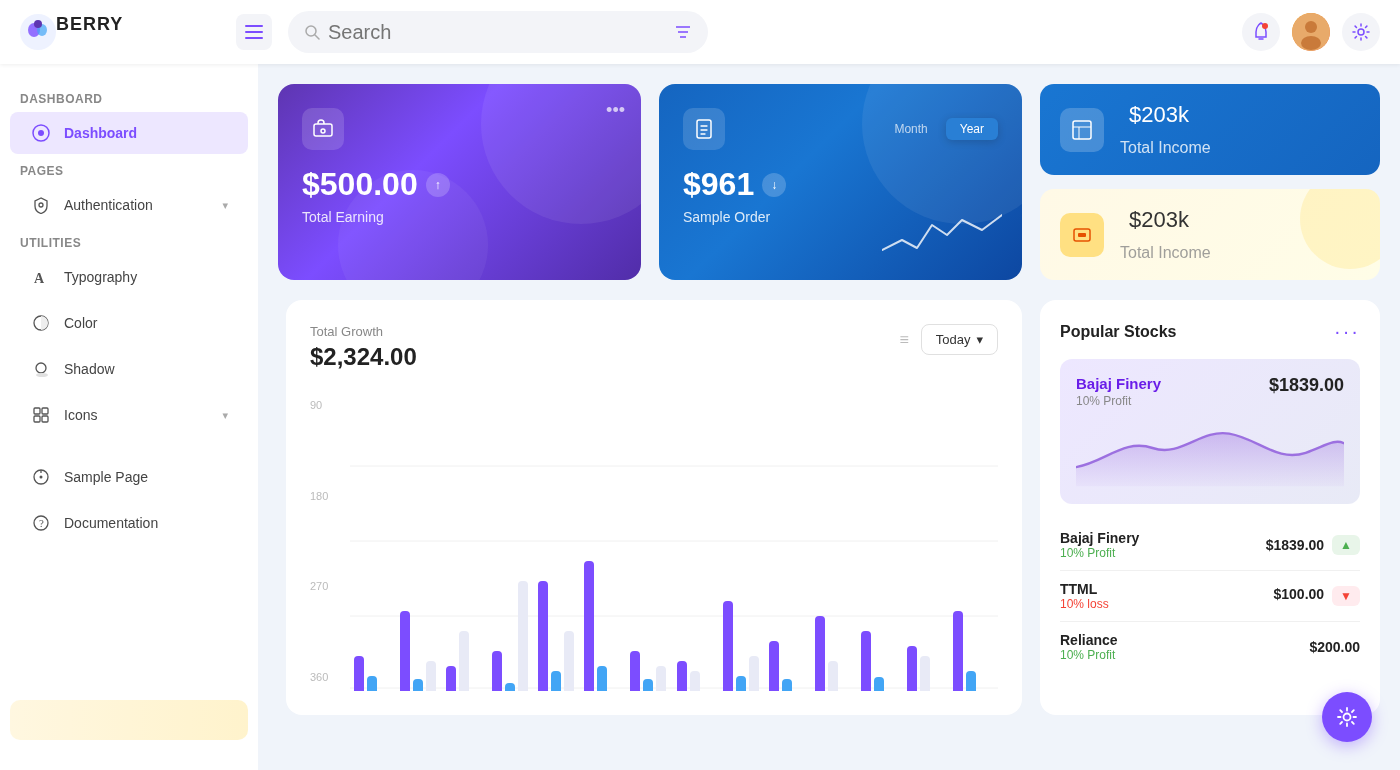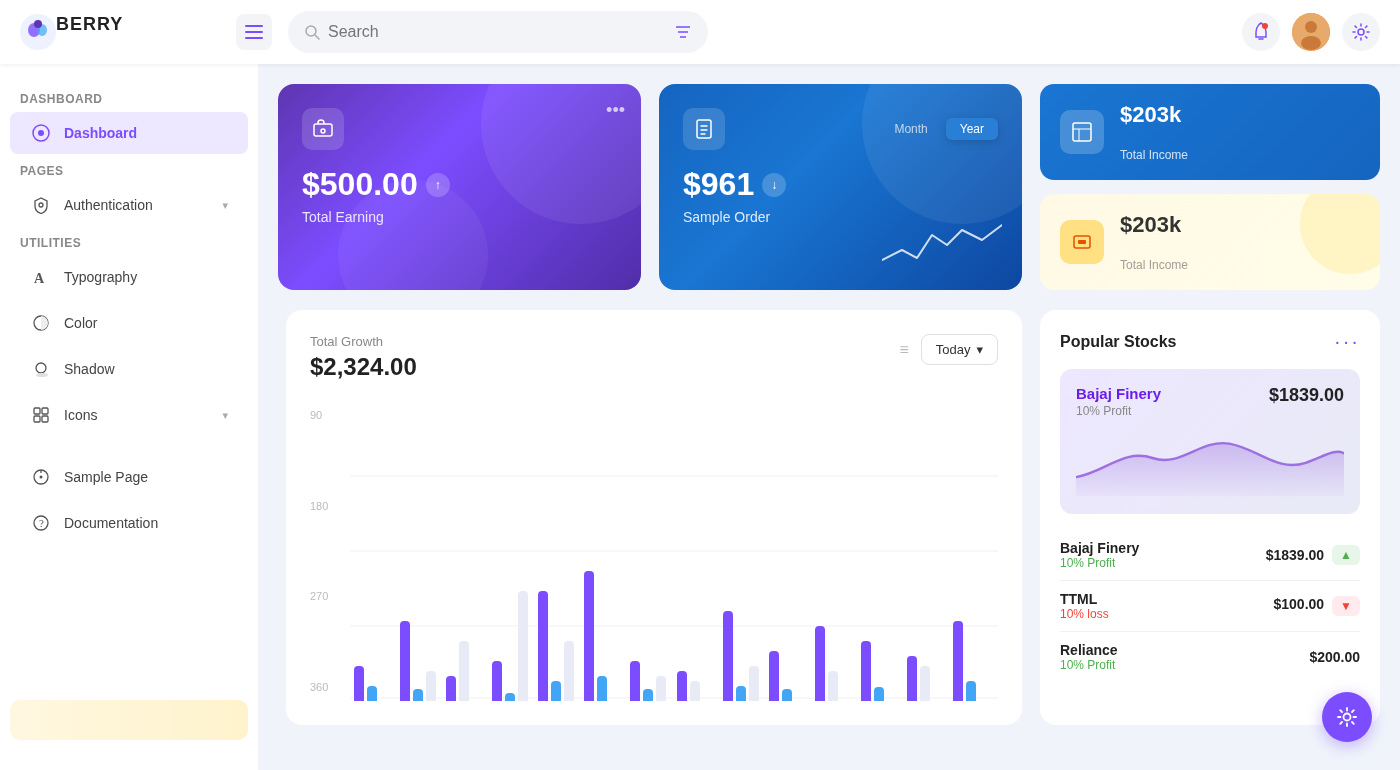--- a/index.html
+++ b/index.html
@@ -9,21 +9,21 @@
     .topbar {
       display: flex; align-items: center; background: #fff;
       height: 64px; padding: 0 20px; gap: 16px;
       box-shadow: 0 1px 4px rgba(0,0,0,0.07); z-index: 10;
     }
     .logo { display: flex; align-items: flex-start; min-width: 200px; }
     .logo-icon { width: 36px; height: 36px; }
     .logo-text { font-weight: 700; font-size: 18px; color: #222; letter-spacing: 1px; }
     .hamburger { width: 36px; height: 36px; background: #f3f4f8; border-radius: 8px; display: flex; align-items: center; justify-content: center; cursor: pointer; }
     .search-bar { flex: 1; max-width: 420px; display: flex; align-items: center; background: #f3f4f8; border-radius: 24px; padding: 0 16px; gap: 8px; height: 42px; }
-    .search-bar input { border: none; background: transparent; outline: none; flex: 1; font-size: 16px; color: #0c4a6e; }
+    .search-bar input { border: none; background: transparent; outline: none; flex: 1; font-size: 20px; color: #0c4a6e; }
     .filter-icon { color: #7c4dff; cursor: pointer; }
     .topbar-right { margin-left: auto; display: flex; align-items: center; gap: 12px; }
     .bell-btn { width: 38px; height: 38px; border-radius: 50%; background: #f3f4f8; display: flex; align-items: center; justify-content: center; cursor: pointer; }
     .avatar { width: 38px; height: 38px; border-radius: 50%; background: linear-gradient(135deg, #f5a623, #e8704a); overflow: hidden; display: flex; align-items: center; justify-content: center; }
     .settings-icon { width: 38px; height: 38px; border-radius: 50%; background: #f3f4f8; display: flex; align-items: center; justify-content: center; cursor: pointer; color: #7c4dff; }
 
     
     .main-layout { display: flex; flex: 1; overflow: hidden; }
 
     
@@ -87,22 +87,22 @@
       border-radius: 14px; padding: 18px 20px; color: #333; display: flex; align-items: center; gap: 16px;
       position: relative; overflow: hidden;
     }
     .mini-card-yellow::after {
       content: ''; position: absolute; width: 100px; height: 100px; border-radius: 50%;
       background: rgba(255,200,0,0.15); right: -20px; top: -20px;
     }
     .mini-icon { width: 44px; height: 44px; border-radius: 10px; display: flex; align-items: center; justify-content: center; flex-shrink: 0; }
     .mini-icon-blue { background: rgba(255,255,255,0.2); }
     .mini-icon-yellow { background: #ffe082; }
-    .mini-card-info .amount { font-size: 22px; font-weight: 700; }
-    .mini-card-info .label { font-size: 12px; opacity: 0.8; margin-top: 20px; }
+    .mini-card-info .amount { font-size: 22px; font-weight: 400; margin-left: 9px; }
+    .mini-card-info .label { font-size: 16px; opacity: 0.8; margin-top: 11px; }
     .mini-card-yellow .mini-card-info .label { color: #888; }
 
     
     .bottom-section { display: grid; grid-template-columns: 1fr 340px; gap: 18px; padding-left: 8px; }
 
     
     .chart-card { background: #fff; border-radius: 16px; padding: 24px; }
     .chart-header { display: flex; align-items: flex-start; justify-content: space-between; margin-bottom: 20px; }
     .chart-title-label { font-size: 13px; color: #888; margin-bottom: 4px; }
     .chart-amount { font-size: 24px; font-weight: 700; color: #222; }

